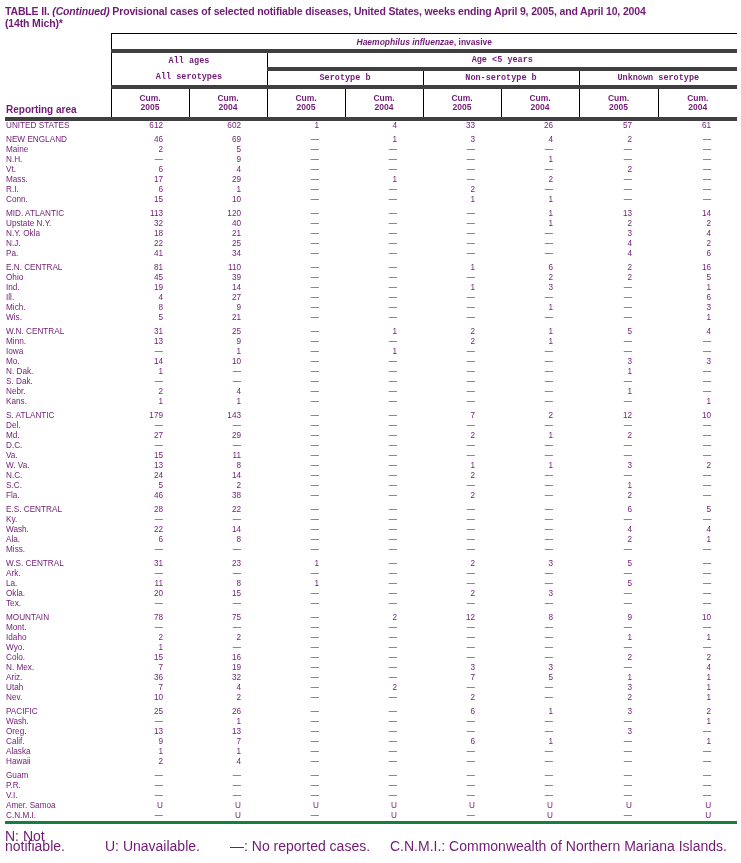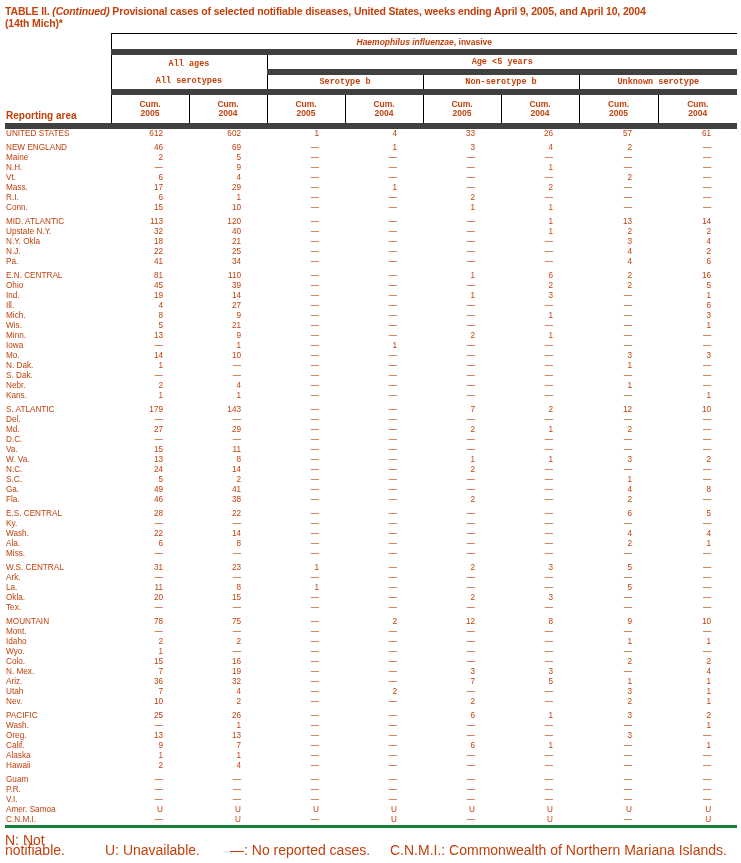--- a/index.html
+++ b/index.html
@@ -1,30 +1,30 @@
 <!DOCTYPE html>
 <html><head>
 <meta charset="utf-8">
 <style>
   html,body { margin:0; padding:0; background:#fff; }
   .page {
     width:741px; height:863px; box-sizing:border-box;
-    background:#fff; color:#c2410c;
+    background:#fff; color:#701a75;
     font-family:"Liberation Sans", sans-serif;
     padding:6px 4px 0 5px; overflow:hidden;
   }
   .title { font-size:10.5px; font-weight:bold; line-height:11.5px; letter-spacing:-0.15px; }
   .title .cont { font-style:italic; }
 
   table.main { border-collapse:collapse; table-layout:fixed; width:732px; margin-top:4px; }
   td { padding:0; vertical-align:bottom; }
 
   
   .bt { border-top:1px solid #000; }
-  .bb { border-bottom:6px solid #404040; }
+  .bb { border-bottom:4px solid #404040; }
   .bl { border-left:1px solid #000; }
 
   
   tr.h1 td.disease { height:15px; text-align:center; font-size:8.5px; font-weight:bold; vertical-align:middle; }
   tr.h1 .it { font-style:italic; }
   tr.h2 td.grp, tr.h3 td.grp { height:14px; text-align:center; font-size:8.5px; font-weight:bold; vertical-align:middle;font-family:Liberation Mono, monospace; }
   tr.h4 td.cum { height:28px; vertical-align:middle; }
   tr.h4 td.cum div { text-align:center; font-size:8.5px; font-weight:bold; line-height:9.5px; }
   td.ralabel { font-size:10px; font-weight:bold; vertical-align:bottom; padding:0 0 2px 1px; }
 
@@ -320,20 +320,31 @@
           <td class="area">Wis.</td>
           <td class="num">5</td>
           <td class="num">21</td>
           <td class="num">—</td>
           <td class="num">—</td>
           <td class="num">—</td>
           <td class="num">—</td>
           <td class="num">—</td>
           <td class="num">1</td>
         </tr>
+        <tr class="sec">
+          <td class="area">W.N. CENTRAL</td>
+          <td class="num">31</td>
+          <td class="num">25</td>
+          <td class="num">—</td>
+          <td class="num">1</td>
+          <td class="num">2</td>
+          <td class="num">1</td>
+          <td class="num">5</td>
+          <td class="num">4</td>
+        </tr>
         <tr>
           <td class="area">Minn.</td>
           <td class="num">13</td>
           <td class="num">9</td>
           <td class="num">—</td>
           <td class="num">—</td>
           <td class="num">2</td>
           <td class="num">1</td>
           <td class="num">—</td>
           <td class="num">—</td>
@@ -484,31 +495,20 @@
         <tr>
           <td class="area">S.C.</td>
           <td class="num">5</td>
           <td class="num">2</td>
           <td class="num">—</td>
           <td class="num">—</td>
           <td class="num">—</td>
           <td class="num">—</td>
           <td class="num">1</td>
           <td class="num">—</td>
-        </tr>
-        <tr>
-          <td class="area">Ga.</td>
-          <td class="num">49</td>
-          <td class="num">41</td>
-          <td class="num">—</td>
-          <td class="num">—</td>
-          <td class="num">—</td>
-          <td class="num">—</td>
-          <td class="num">4</td>
-          <td class="num">8</td>
         </tr>
         <tr>
           <td class="area">Fla.</td>
           <td class="num">46</td>
           <td class="num">38</td>
           <td class="num">—</td>
           <td class="num">—</td>
           <td class="num">2</td>
           <td class="num">—</td>
           <td class="num">2</td>

